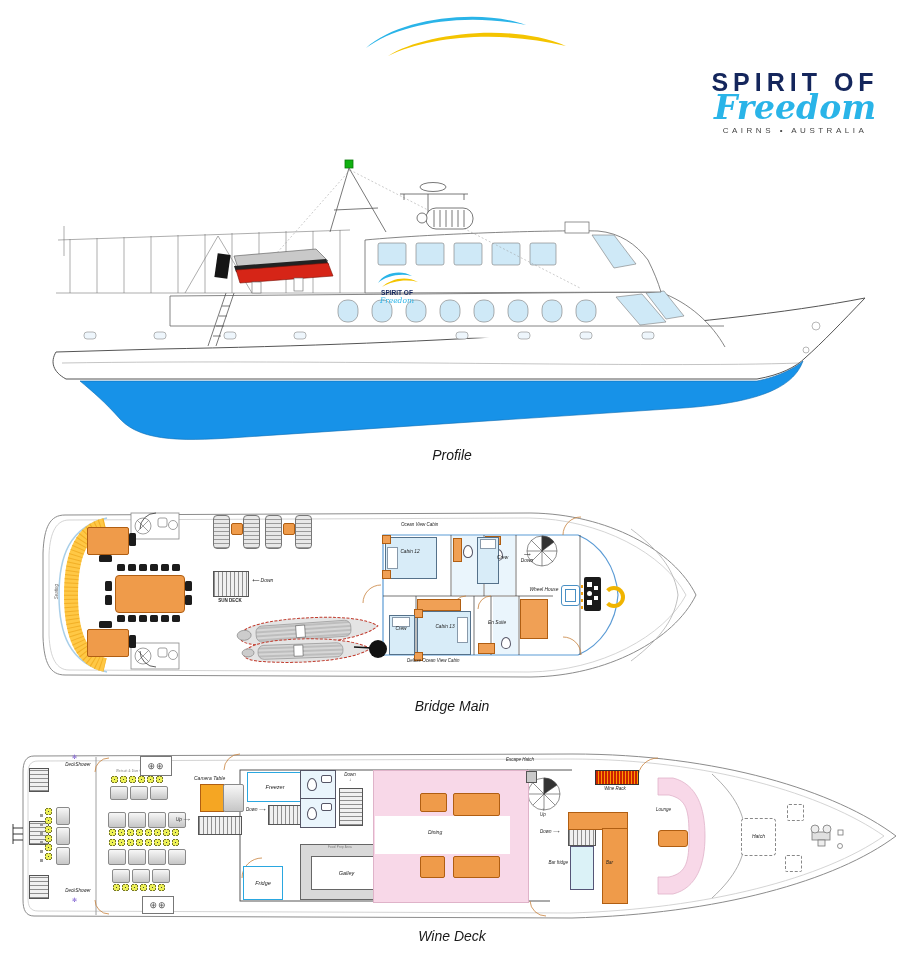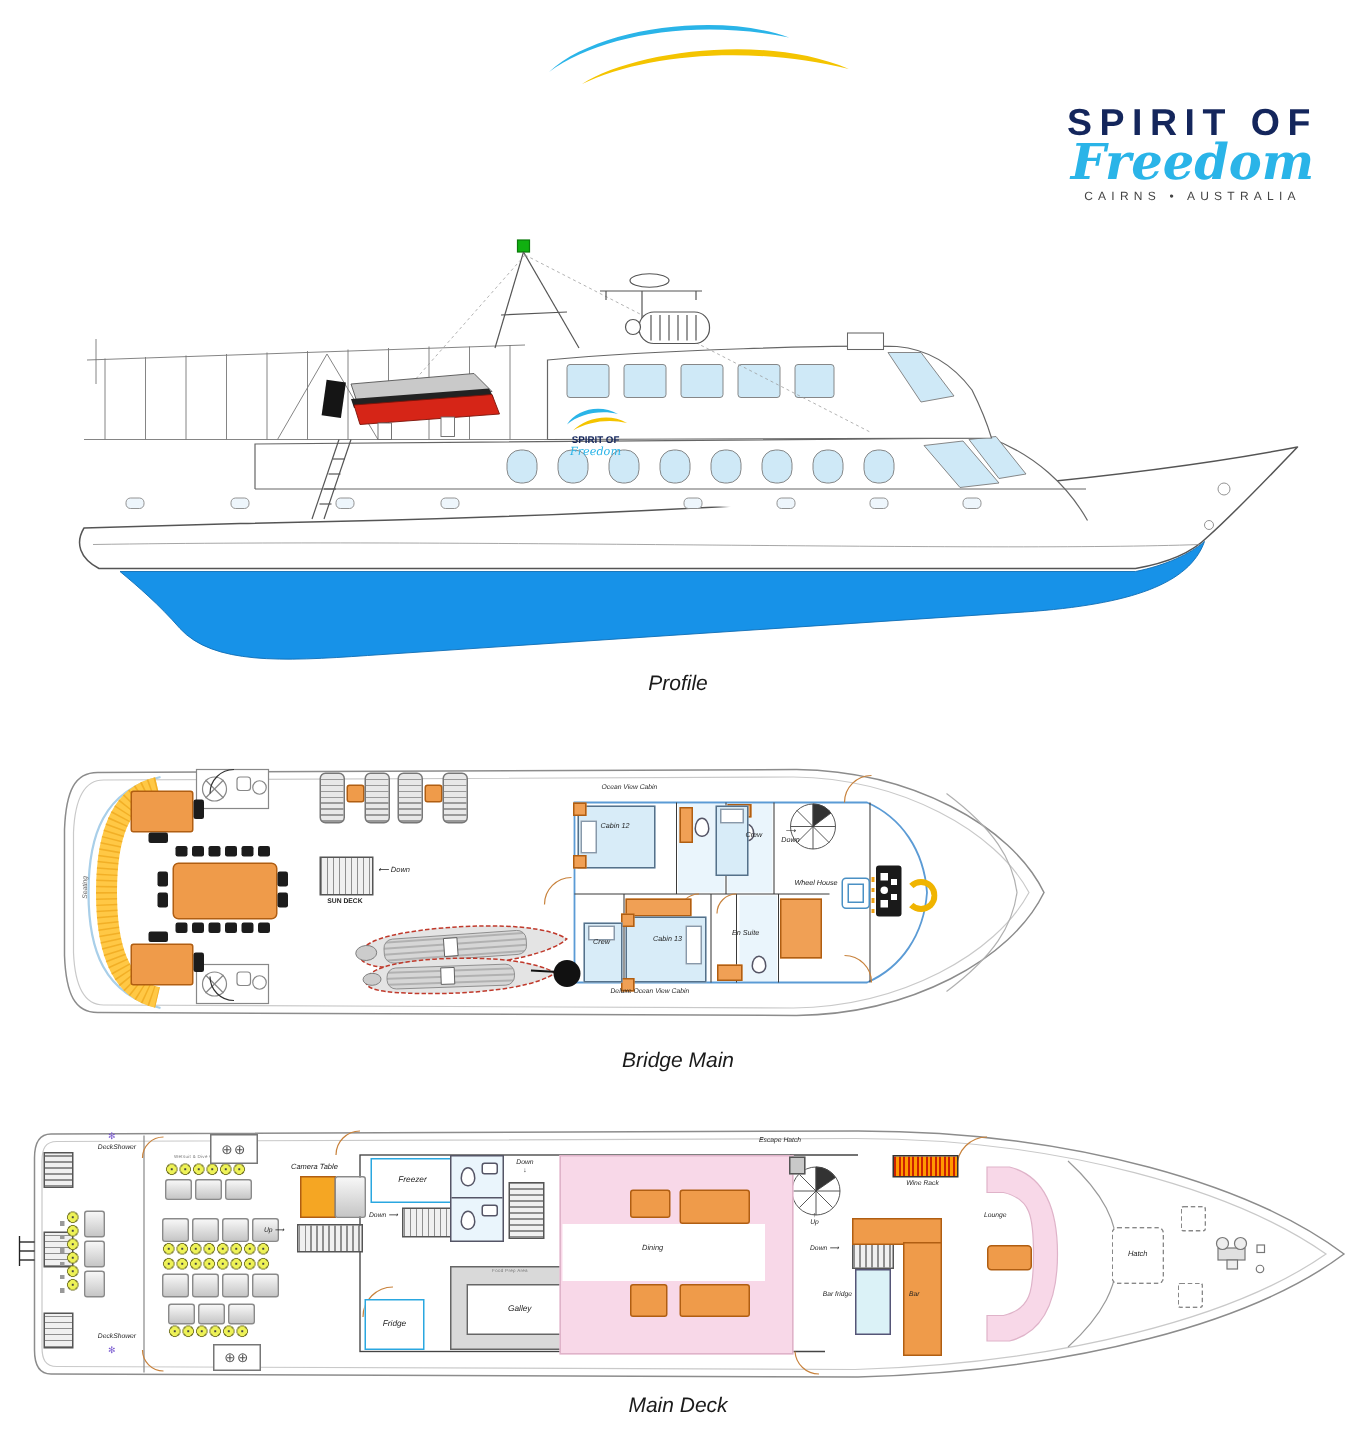--- a/index.html
+++ b/index.html
@@ -518,15 +518,15 @@
 
     <div class="abs otable" style="left:646px;top:80px;width:28px;height:15px;border-radius:3px;"></div>
     <div class="lbl" style="left:644px;top:57px;font-size:4.5px;">Lounge</div>
 
     <div class="abs dashedbox" style="left:729px;top:68px;width:33px;height:36px;">
       <span class="lbl" style="font-size:5px;">Hatch</span>
     </div>
     <div class="abs dashedbox" style="left:775px;top:54px;width:15px;height:15px;border-radius:2px;"></div>
     <div class="abs dashedbox" style="left:773px;top:105px;width:15px;height:15px;border-radius:2px;"></div>
   </div>
-  <div class="caption" style="top:928px;">Main Deck</div>
+  <div class="caption" style="top:928px;">Wine Deck</div>
 
 </div>
 
 </body></html>

